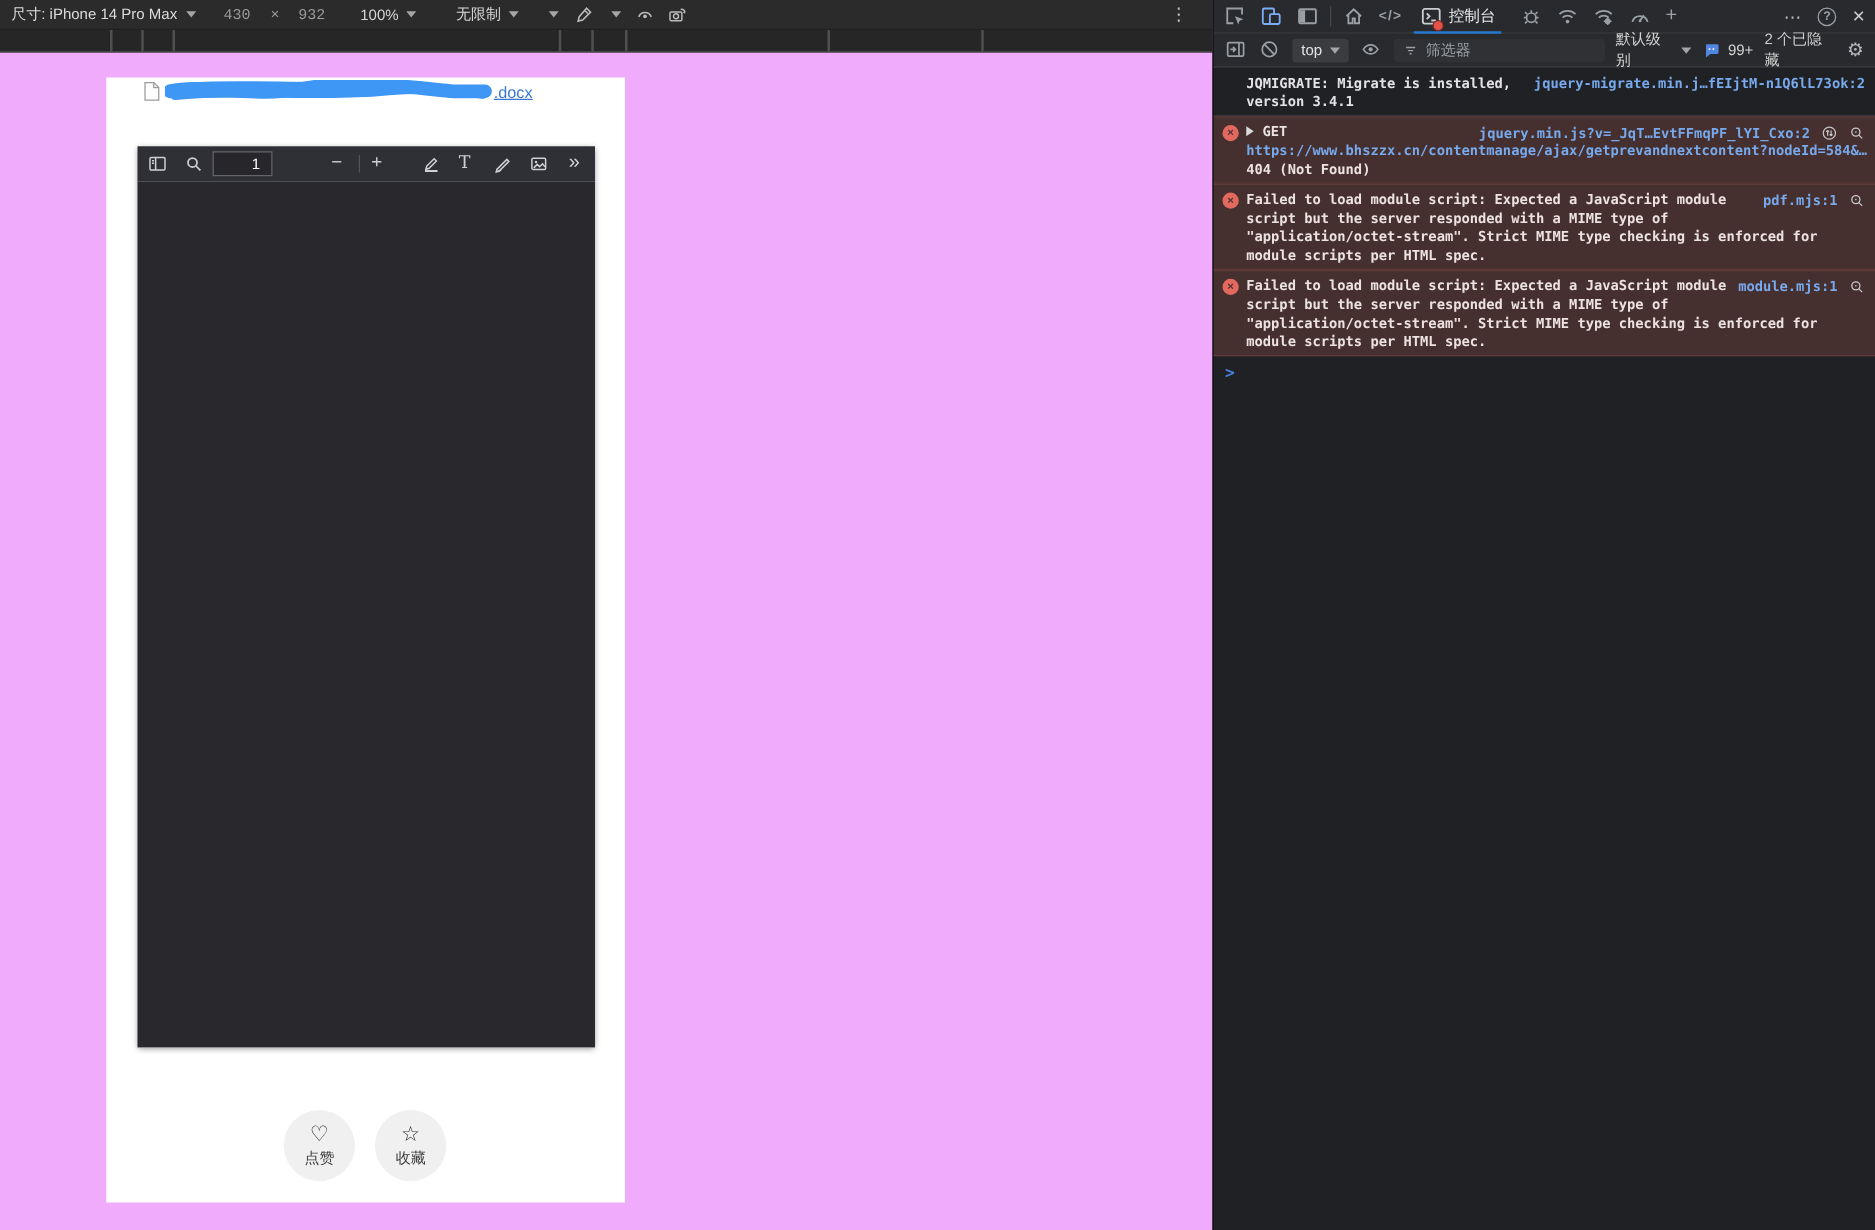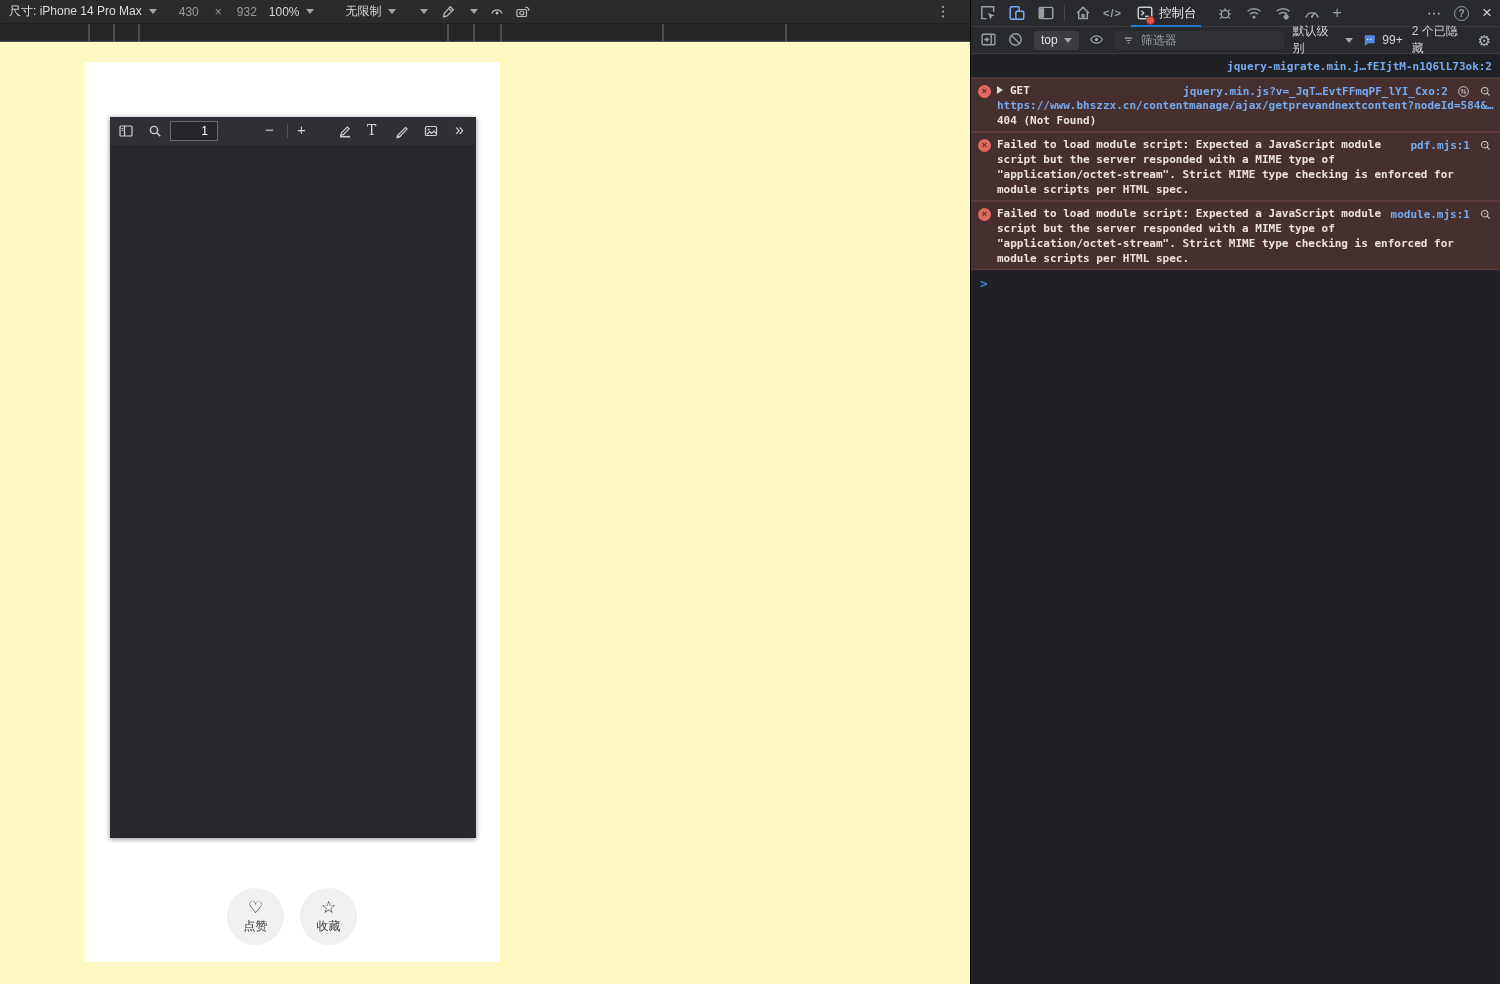--- a/index.html
+++ b/index.html
@@ -1,23 +1,23 @@
 <!DOCTYPE html>
 <html><head>
 <meta charset="utf-8">
 <style>
   * { margin:0; padding:0; box-sizing:border-box; }
   body { background:#111; font-family:"Liberation Sans", sans-serif; }
-  .stage { position:relative; width:1500px; height:984px; background:#fef9c3; overflow:hidden; }
+  .stage { position:relative; width:1500px; height:984px; background:#f0abfc; overflow:hidden; }
 
   
   .emu-toolbar { position:absolute; left:0; top:0; width:970px; height:24px; background:#2b2b2b;
     border-bottom:1px solid #202020; display:flex; align-items:center; color:#d6d6d6; font-size:12px; }
   .emu-toolbar .dim-label { margin-left:9px; color:#dcdcdc; }
-  .emu-toolbar .dim-num { color:#9a9a9a; }
+  .emu-toolbar .dim-num { color:#9a9a9a;font-family:Liberation Mono, monospace; }
   .caret { width:0; height:0; border-left:4px solid transparent; border-right:4px solid transparent;
     border-top:5px solid #a5a5a5; display:inline-block; }
   .icon16 { width:16px; height:16px; display:inline-block; color:#b9b9b9; }
   .icon16 svg, .icon18 svg { display:block; }
   .kebab-v { position:absolute; right:20px; top:3px; color:#c7c7c7; font-size:14px; letter-spacing:0; }
 
   .mq-bar { position:absolute; left:0; top:24px; width:970px; height:18px; background:#262626;
     border-bottom:1px solid #4d4d4d; }
   .mq-div { position:absolute; top:0; bottom:0; width:2px; background:#4f4f4f; }
 
@@ -95,21 +95,21 @@
 <body>
 
 <div class="stage">
 
   <div class="emu-toolbar">
     <span class="dim-label">尺寸: iPhone 14 Pro Max</span>
     <span class="caret" style="margin-left:7px"></span>
     <span class="dim-num" style="margin-left:22px">430</span>
     <span class="dim-num" style="margin-left:16px">×</span>
     <span class="dim-num" style="margin-left:15px">932</span>
-    <span style="margin-left:12px">100%</span>
+    <span style="margin-left:28px">100%</span>
     <span class="caret" style="margin-left:6px"></span>
     <span style="margin-left:32px">无限制</span>
     <span class="caret" style="margin-left:6px"></span>
     <span class="caret" style="margin-left:24px"></span>
     <span class="icon16" style="margin-left:12px">
       <svg viewBox="0 0 16 16" width="16" height="16" fill="none" stroke="currentColor" stroke-width="1.3">
         <path d="M10.3 2.6l3.1 3.1-6.3 6.3-3.6.9.9-3.6z"></path>
           <path d="M9.2 4.8l2 2"></path>
       </svg>
     </span>
@@ -137,20 +137,32 @@
     <span class="mq-div" style="left:138px"></span>
     <span class="mq-div" style="left:447px"></span>
     <span class="mq-div" style="left:473px"></span>
     <span class="mq-div" style="left:500px"></span>
     <span class="mq-div" style="left:662px"></span>
     <span class="mq-div" style="left:785px"></span>
   </div>
 
   <div class="viewport">
 
+    <div class="doc-row">
+      <svg class="file-ico" viewBox="0 0 13 16" fill="#fdfdfd" stroke="#9b9b9b" stroke-width="1">
+        <path d="M1 1h7l4 4v10H1z"></path>
+          <path d="M8 1v4h4" fill="none"></path>
+      </svg>
+      <svg class="scribble" viewBox="0 0 262 18">
+        <path d="M4 9 C 30 3, 70 14, 110 7 S 180 4, 230 9 L 256 9" stroke="#3e96f5" stroke-width="11" fill="none" stroke-linecap="round"></path>
+        <path d="M8 12 C 50 7, 120 13, 170 9 S 230 8, 254 11" stroke="#3e96f5" stroke-width="8" fill="none" stroke-linecap="round"></path>
+        <path d="M20 5 C 60 2, 110 6, 150 4" stroke="#3e96f5" stroke-width="6" fill="none" stroke-linecap="round"></path>
+      </svg>
+      <a class="doc-link">.docx</a>
+    </div>
 
     <div class="pdf">
       <div class="pdf-toolbar">
         <span class="ptool" style="left:8px">
           <svg viewBox="0 0 16 16" width="16" height="16" fill="none" stroke="currentColor" stroke-width="1.2">
             <rect x="2" y="3" width="12" height="10" rx="1"></rect>
               <path d="M6.5 3v10"></path>
               <path d="M3.6 5.5h1.6M3.6 7.5h1.6"></path>
           </svg>
         </span>
@@ -317,20 +329,21 @@
         <span class="iss-count">99+</span>
       </span>
       <span class="hidden-count">2 个已隐藏</span>
       <span class="gear-glyph">⚙</span>
     </div>
 
     <div class="console">
 
       <div class="msg">
         <a class="src">jquery-migrate.min.j…fEIjtM-n1Q6lL73ok:2</a>
+        <span>JQMIGRATE: Migrate is installed, version 3.4.1</span>
       </div>
 
       <div class="msg error">
         <span class="err-badge">×</span>
         <span class="right-icons">
           <a class="src" style="float:none;margin-left:0">jquery.min.js?v=_JqT…EvtFFmqPF_lYI_Cxo:2</a>
           <svg class="ico13" viewBox="0 0 16 16" fill="none" stroke="currentColor" stroke-width="1.2">
             <circle cx="8" cy="8" r="6"></circle>
               <path d="M6.3 10.5V5.6M6.3 5.3L4.9 6.8M6.3 5.3l1.4 1.5M9.7 5.5v4.9M9.7 10.7l-1.4-1.5M9.7 10.7l1.4-1.5"></path>
           </svg>

